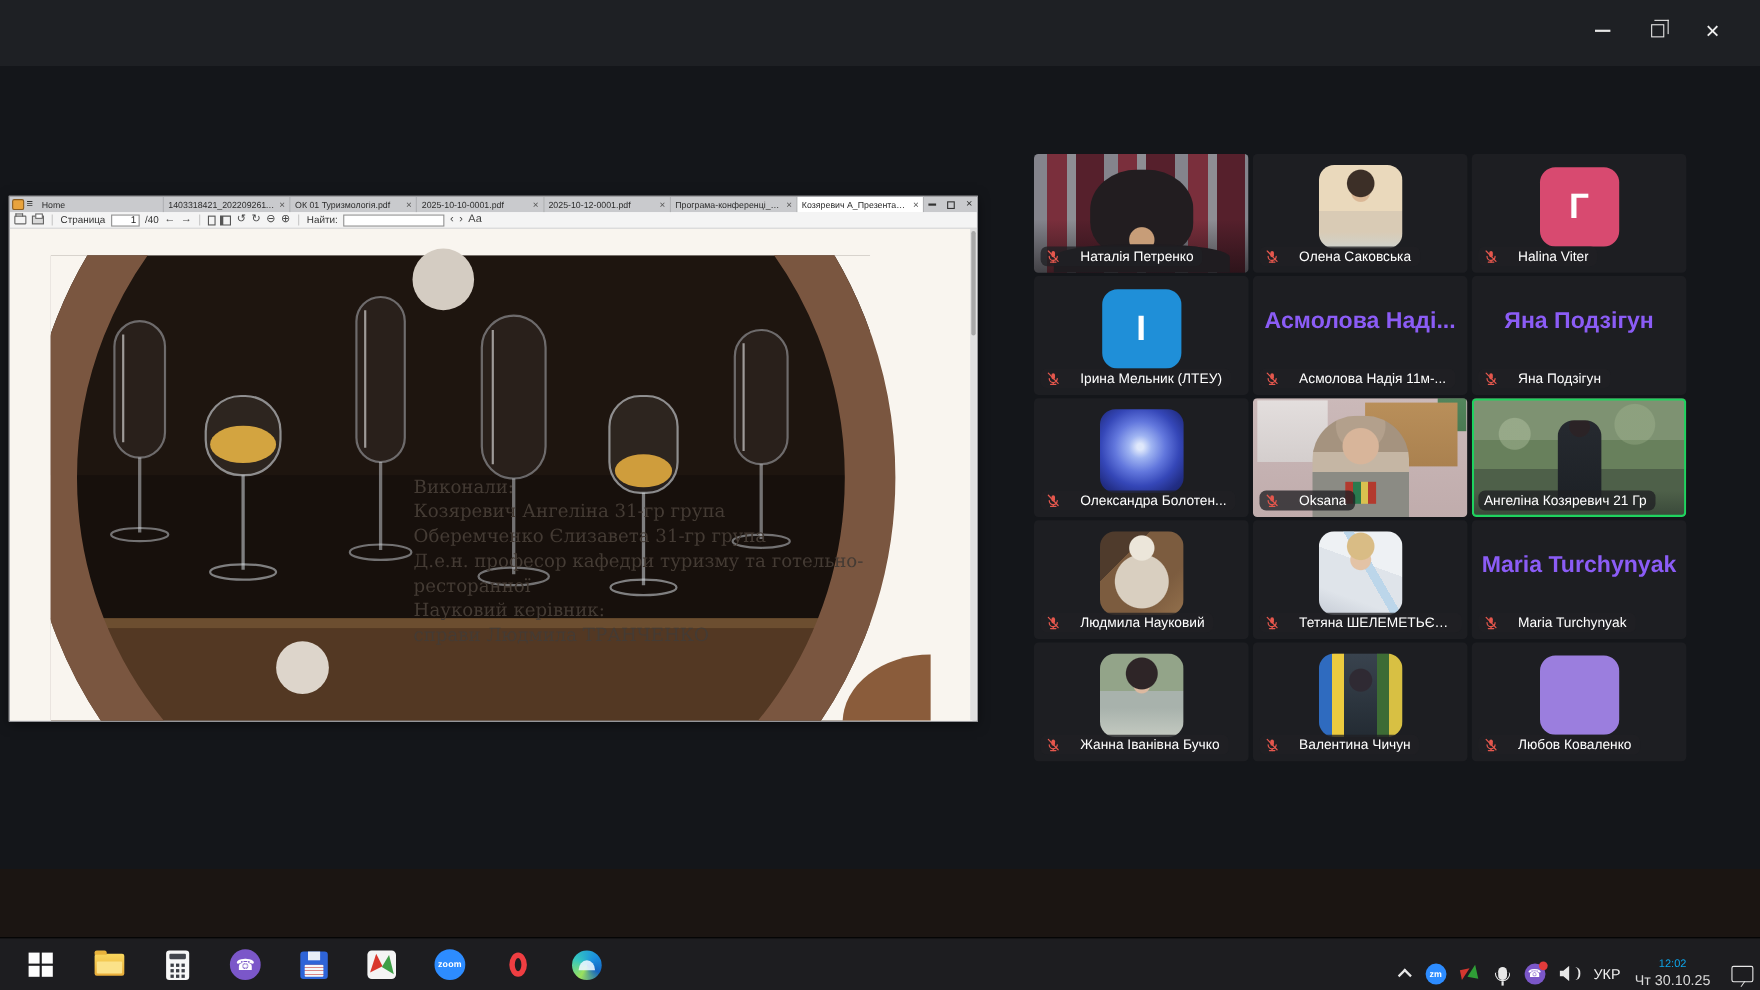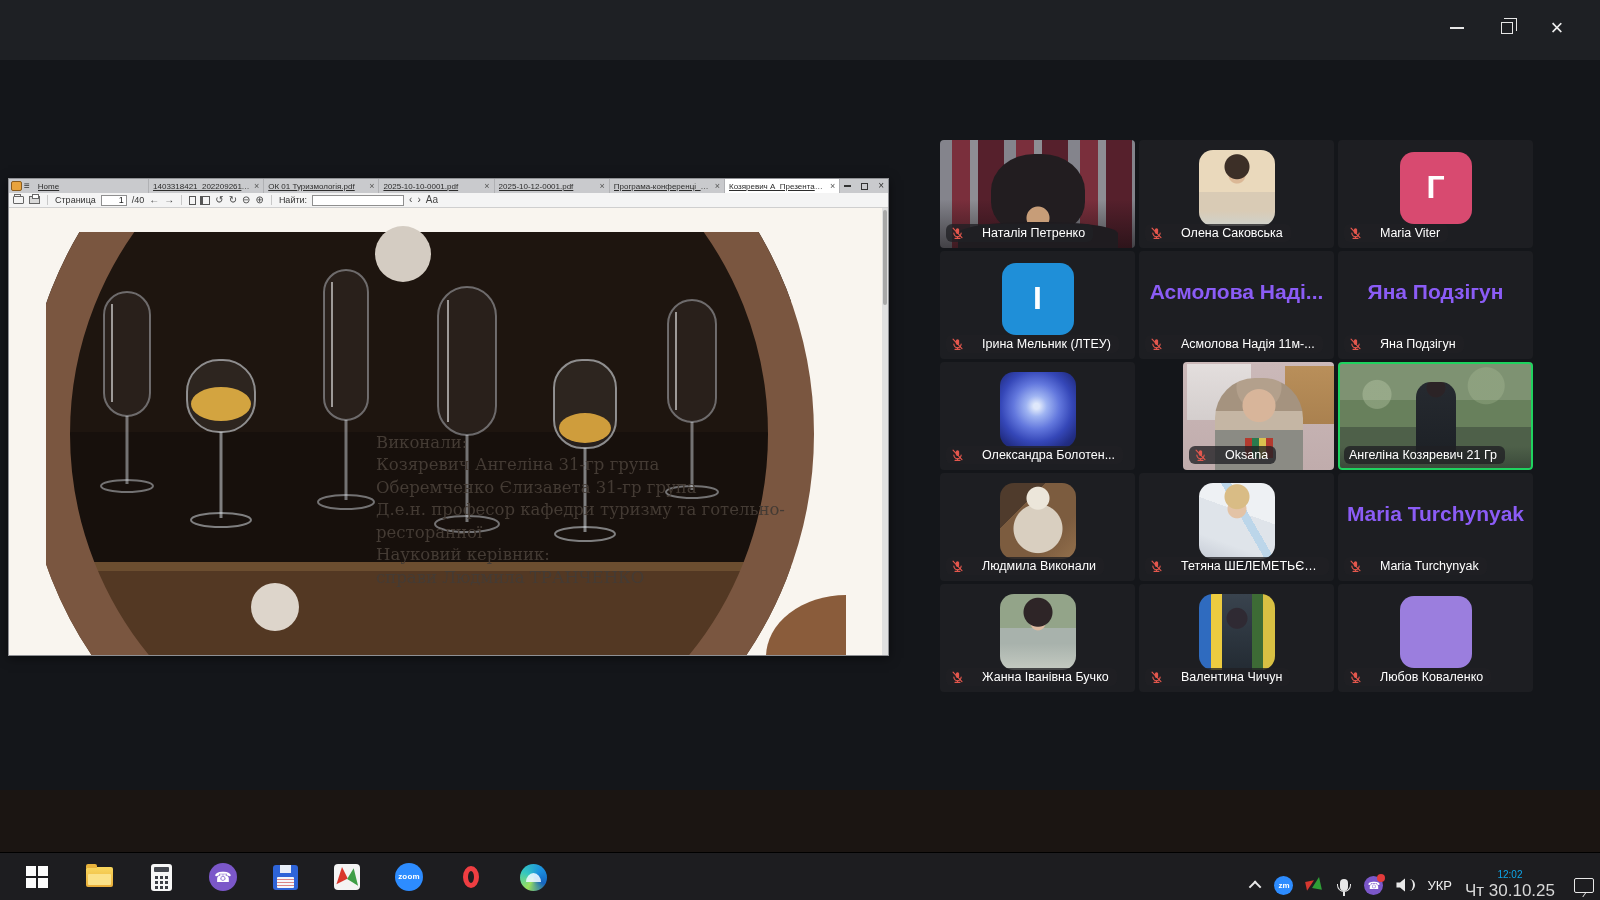--- a/index.html
+++ b/index.html
@@ -21,21 +21,21 @@
 
   
   .pdfwin{position:absolute;left:8px;top:118px;width:881px;height:478px;background:#fff;
           border:1px solid #8f9094;box-shadow:0 2px 10px rgba(0,0,0,.5);}
   .tabbar{position:absolute;left:0;top:0;right:0;height:14px;background:#c9cacd;display:flex;align-items:stretch;font-size:8px;color:#2c2c2c;}
   .appico{width:11px;height:10px;margin:2px 2px 0 2px;background:#e8a33d;border:1px solid #8a5c1e;border-radius:2px;flex:none;}
   .hamb{font-size:10px;line-height:13px;margin-right:4px;color:#333;flex:none;}
   .tabs{display:flex;flex:1;min-width:0;}
   .tab{flex:1;min-width:0;display:flex;align-items:center;padding:0 4px;border-right:1px solid #b0b1b4;color:#2c2c2c;overflow:hidden;cursor:pointer;}
   .tab.active{background:#fff;}
-  .tab .tl{flex:1;min-width:0;white-space:nowrap;overflow:hidden;text-overflow:ellipsis;text-decoration:underline;}
+  .tab .tl{flex:1;min-width:0;white-space:nowrap;overflow:hidden;text-overflow:ellipsis;}
   .tab .tx{margin-left:3px;color:#555;font-size:9px;line-height:1;flex:none;cursor:pointer;}
   .minictl{display:flex;align-items:center;flex:none;padding:0 4px;gap:10px;color:#333;}
   .minictl .mmin{width:7px;height:1.5px;background:#333;}
   .minictl .mres{width:7px;height:7px;border:1.2px solid #333;}
   .minictl .mclo{font-size:10px;line-height:1;}
 
   .pdftoolbar{position:absolute;left:0;top:14px;right:0;height:15px;background:#f4f4f4;border-bottom:1px solid #cfcfcf;
               display:flex;align-items:center;font-size:9px;color:#333;padding:0 4px;gap:5px;}
   .tsep{width:1px;height:10px;background:#c8c8c8;margin:0 2px;flex:none;}
   .tico{color:#444;font-size:10px;line-height:1;flex:none;cursor:pointer;}
@@ -104,21 +104,21 @@
 
   
   .v-natalia{background:linear-gradient(180deg,rgba(10,8,10,0) 55%,rgba(12,10,12,.55)),
              repeating-linear-gradient(90deg,#84848c 0 12px,#7a2f3c 12px 30px,#8e8e94 30px 38px,#56202c 38px 64px);}
   .v-natalia::before{content:"";position:absolute;left:50%;bottom:14px;transform:translateX(-50%);width:94px;height:80px;
              border-radius:46% 46% 40% 40%;background:radial-gradient(circle at 50% 80%,#c79d78 0 11px,transparent 12px),#221d20;}
   .v-natalia::after{content:"";position:absolute;left:50%;bottom:0;transform:translateX(-50%);width:160px;height:26px;background:#1f1c20;border-radius:45% 45% 0 0;}
   .v-oksana{background:linear-gradient(#e3dedd,#d4cecd) 4px 2px/64px 56px no-repeat,
             linear-gradient(#b98f5a,#aa814f) 102px 4px/84px 58px no-repeat,
             linear-gradient(#53855c,#4a7a52) 168px 0/26px 30px no-repeat,
-            linear-gradient(180deg,#cbb9b9,#c0acac);margin-left:44px;}
+            linear-gradient(180deg,#cbb9b9,#c0acac);}
   .v-oksana::before{content:"";position:absolute;left:50%;bottom:0;transform:translateX(-50%);width:88px;height:92px;
             border-radius:40px 40px 0 0;
             background:linear-gradient(90deg,#b33a2e 0 7px,#2a7a4e 7px 14px,#d9c14f 14px 21px,#b33a2e 21px 28px) 50% 84%/28px 20px no-repeat,
                        radial-gradient(circle at 50% 30%,#d8b59a 0 16px,transparent 17px),
                        radial-gradient(circle at 50% 10%,#b3a08c 0 22px,transparent 23px),
                        linear-gradient(180deg,#a5937f 0 36%,#c5b6a4 36% 56%,#8b8b84 56%);}
   .v-angelina{background:radial-gradient(circle at 20% 30%,rgba(215,228,195,.28) 0 14px,transparent 15px),
               radial-gradient(circle at 76% 22%,rgba(195,212,172,.22) 0 18px,transparent 19px),
               linear-gradient(180deg,#7e9272 0 35%,#68805c 35% 60%,#4e6049 60% 78%,#394839);}
   .v-angelina::before{content:"";position:absolute;left:50%;bottom:14px;transform:translateX(-50%);width:40px;height:74px;
@@ -166,21 +166,21 @@
   .tray-mic::after{content:"";position:absolute;left:3px;top:13px;width:2px;height:4px;background:#e8e8e8;box-shadow:0 4px 0 -1px #e8e8e8,-3px 4px 0 -1px #e8e8e8,3px 4px 0 -1px #e8e8e8;}
   .tray-viber{width:19px;height:19px;border-radius:50%;background:#7b57c9;color:#fff;font-size:10px;line-height:19px;text-align:center;}
   .tray-viber::after{content:"";position:absolute;right:-2px;top:-2px;width:8px;height:8px;border-radius:50%;background:#e23b3b;}
   .tray-speaker{width:18px;height:14px;}
   .tray-speaker::before{content:"";position:absolute;left:0;top:0;width:9px;height:14px;background:#e8e8e8;
       clip-path:polygon(0 32%,40% 32%,100% 0,100% 100%,40% 68%,0 68%);}
   .tray-speaker::after{content:"";position:absolute;left:8px;top:1px;width:9px;height:12px;border-right:2px solid #e8e8e8;border-radius:50%;}
   .lang{font-size:13px;color:#eee;}
   .clock{text-align:center;line-height:1.2;cursor:pointer;}
   .clock .t{font-size:10px;color:#0ea5e9;}
-  .clock .d{font-size:17px;color:#d8d8d8;}
+  .clock .d{font-size:13px;color:#d8d8d8;}
   .tray-chat{width:20px;height:15px;border:1.7px solid #e8e8e8;border-radius:2px;margin-left:6px;}
   .tray-chat::after{content:"";position:absolute;right:2px;bottom:-5px;width:6px;height:5px;border-left:1.7px solid #e8e8e8;transform:skewX(-35deg);}
 </style>
 </head>
 <body>
 
 <div class="screen">
 
   <div class="titlebar">
     <div class="wctrl">
@@ -369,21 +369,21 @@
           <div class="plabel">
             <svg viewBox="0 0 16 16" width="13" height="13">
   <g stroke="#e4574d" stroke-width="1.4" fill="none" stroke-linecap="round">
     <rect x="6" y="1.5" width="4" height="7" rx="2" fill="#e4574d" stroke="none"></rect>
     <path d="M3.5 7.5a4.5 4.5 0 0 0 9 0"></path>
     <line x1="8" y1="12" x2="8" y2="14"></line>
     <line x1="5" y1="14" x2="11" y2="14"></line>
     <line x1="2.5" y1="1.5" x2="13.5" y2="13"></line>
   </g>
 </svg>
-            <span>Maria Viter</span>
+            <span>Halina Viter</span>
           </div>
         </div>
         <div class="tile">
           <div class="lavatar" style="background: rgb(31, 143, 216);">І</div>
           <div class="plabel">
             <svg viewBox="0 0 16 16" width="13" height="13">
   <g stroke="#e4574d" stroke-width="1.4" fill="none" stroke-linecap="round">
     <rect x="6" y="1.5" width="4" height="7" rx="2" fill="#e4574d" stroke="none"></rect>
     <path d="M3.5 7.5a4.5 4.5 0 0 0 9 0"></path>
     <line x1="8" y1="12" x2="8" y2="14"></line>
@@ -463,21 +463,21 @@
           <div class="plabel">
             <svg viewBox="0 0 16 16" width="13" height="13">
   <g stroke="#e4574d" stroke-width="1.4" fill="none" stroke-linecap="round">
     <rect x="6" y="1.5" width="4" height="7" rx="2" fill="#e4574d" stroke="none"></rect>
     <path d="M3.5 7.5a4.5 4.5 0 0 0 9 0"></path>
     <line x1="8" y1="12" x2="8" y2="14"></line>
     <line x1="5" y1="14" x2="11" y2="14"></line>
     <line x1="2.5" y1="1.5" x2="13.5" y2="13"></line>
   </g>
 </svg>
-            <span>Людмила Виконали</span>
+            <span>Людмила Науковий</span>
           </div>
         </div>
         <div class="tile">
           <div class="pavatar av-tetyana"></div>
           <div class="plabel">
             <svg viewBox="0 0 16 16" width="13" height="13">
   <g stroke="#e4574d" stroke-width="1.4" fill="none" stroke-linecap="round">
     <rect x="6" y="1.5" width="4" height="7" rx="2" fill="#e4574d" stroke="none"></rect>
     <path d="M3.5 7.5a4.5 4.5 0 0 0 9 0"></path>
     <line x1="8" y1="12" x2="8" y2="14"></line>

